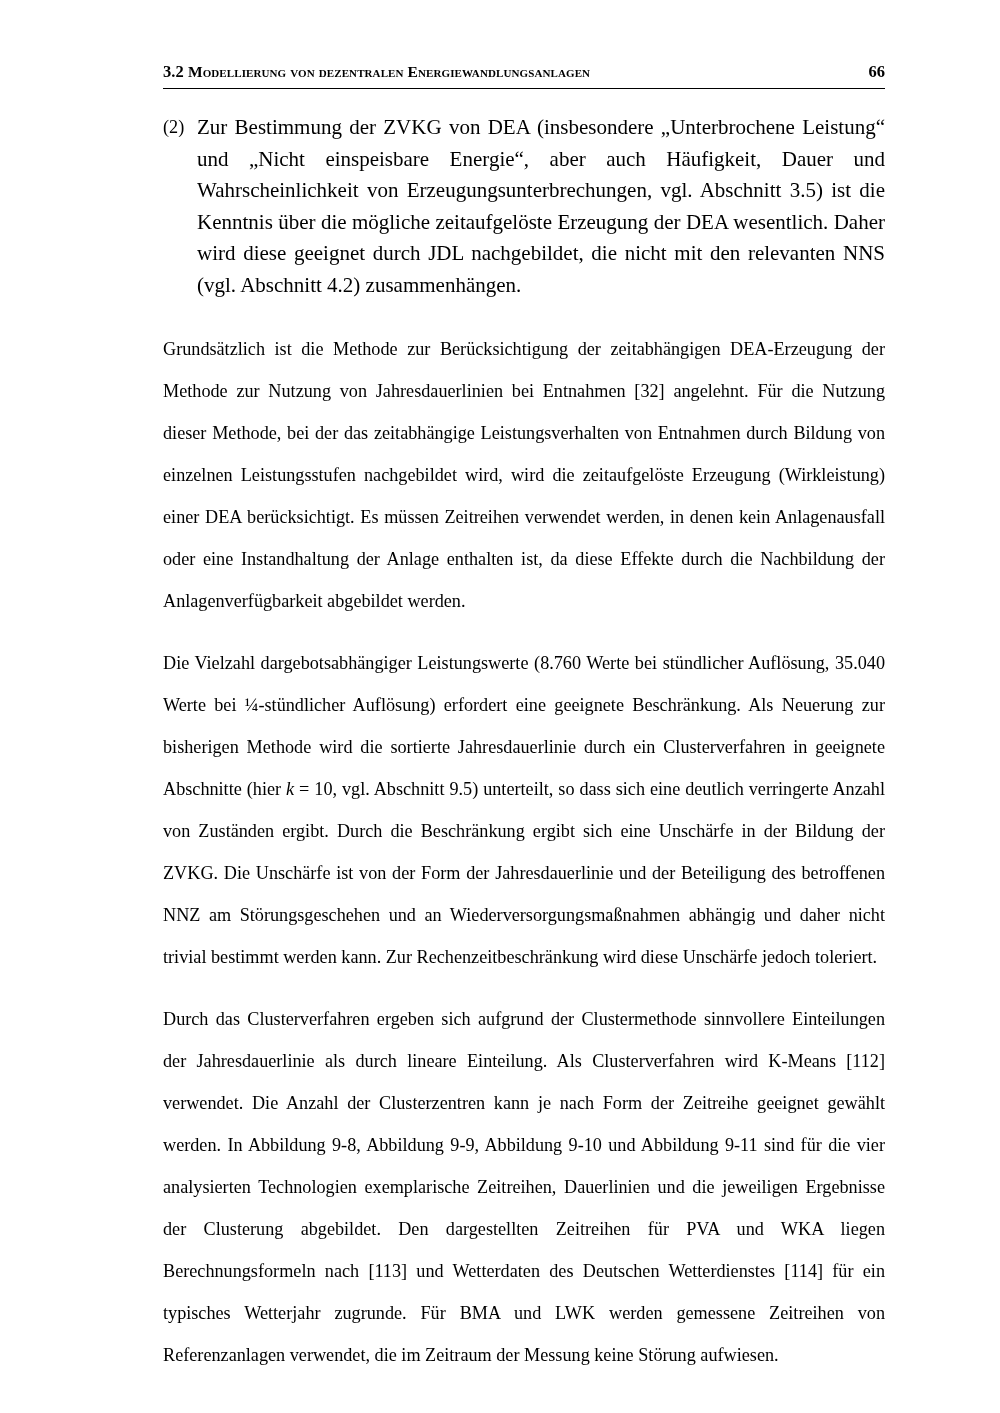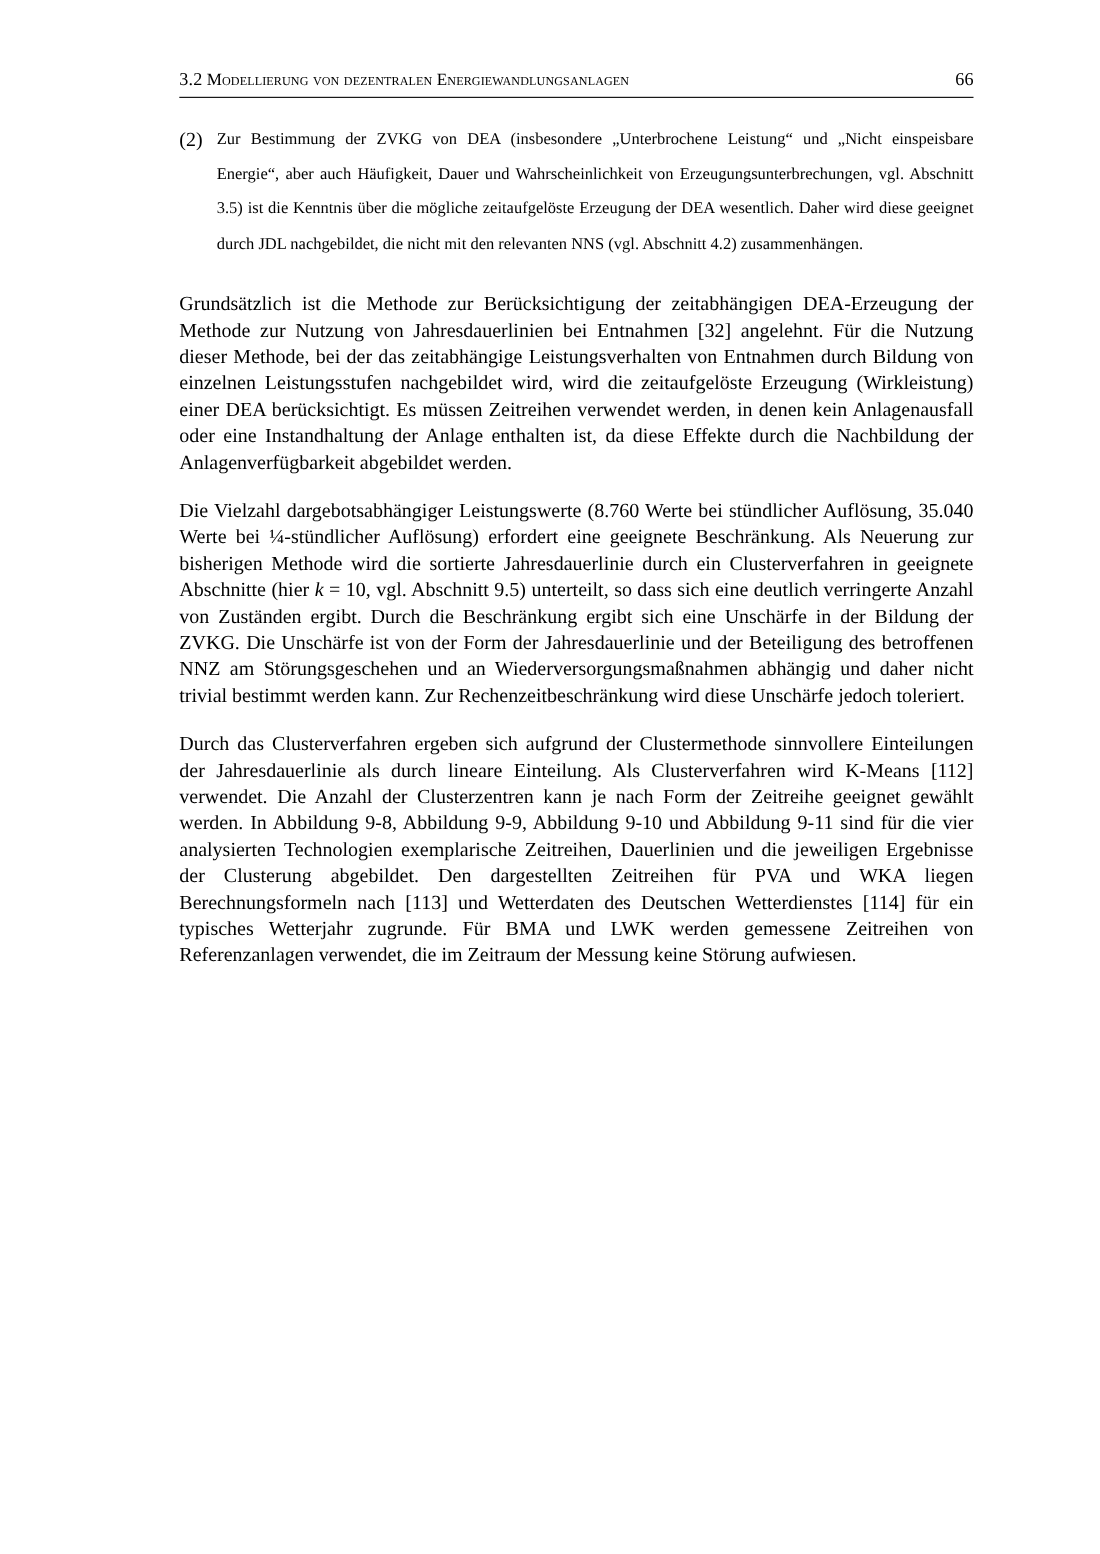--- a/index.html
+++ b/index.html
@@ -22,20 +22,21 @@
     background: #ffffff;
   }
   .header {
     position: absolute;
     top: 62px;
     left: 163px;
     width: 722px;
     display: flex;
     align-items: center;
     justify-content: space-between;
+    font-weight: bold;
   }
   .header-title {
     font-variant: small-caps;
     font-size: 15.5px;
     letter-spacing: 0.1px;
     white-space: nowrap;
   }
   .header-title .lead {
     font-variant: normal;
     font-size: 16.5px;
@@ -53,42 +54,42 @@
   }
   .content {
     position: absolute;
     top: 112px;
     left: 163px;
     width: 722px;
   }
   p.body-text {
     margin: 0 0 20px 0;
     font-size: 18.2px;
-    line-height: 24px;
+    line-height: 42px;
     text-align: justify;
     text-justify: inter-word;
     hyphens: none;
   }
   p.body-text:last-child {
     margin-bottom: 0;
   }
   .numbered-item {
     display: flex;
     margin: 0 0 26px 0;
     align-items: flex-start;
   }
   .numbered-label {
     flex: 0 0 auto;
     width: 34px;
     font-size: 18.2px;
     line-height: 31.6px;
   }
   .numbered-body {
     flex: 1 1 auto;
-    font-size: 15px;
+    font-size: 21px;
     line-height: 31.6px;
     text-align: justify;
     text-justify: inter-word;
   }
   .italic {
     font-style: italic;
   }
 </style>
 </head>
 <body>

